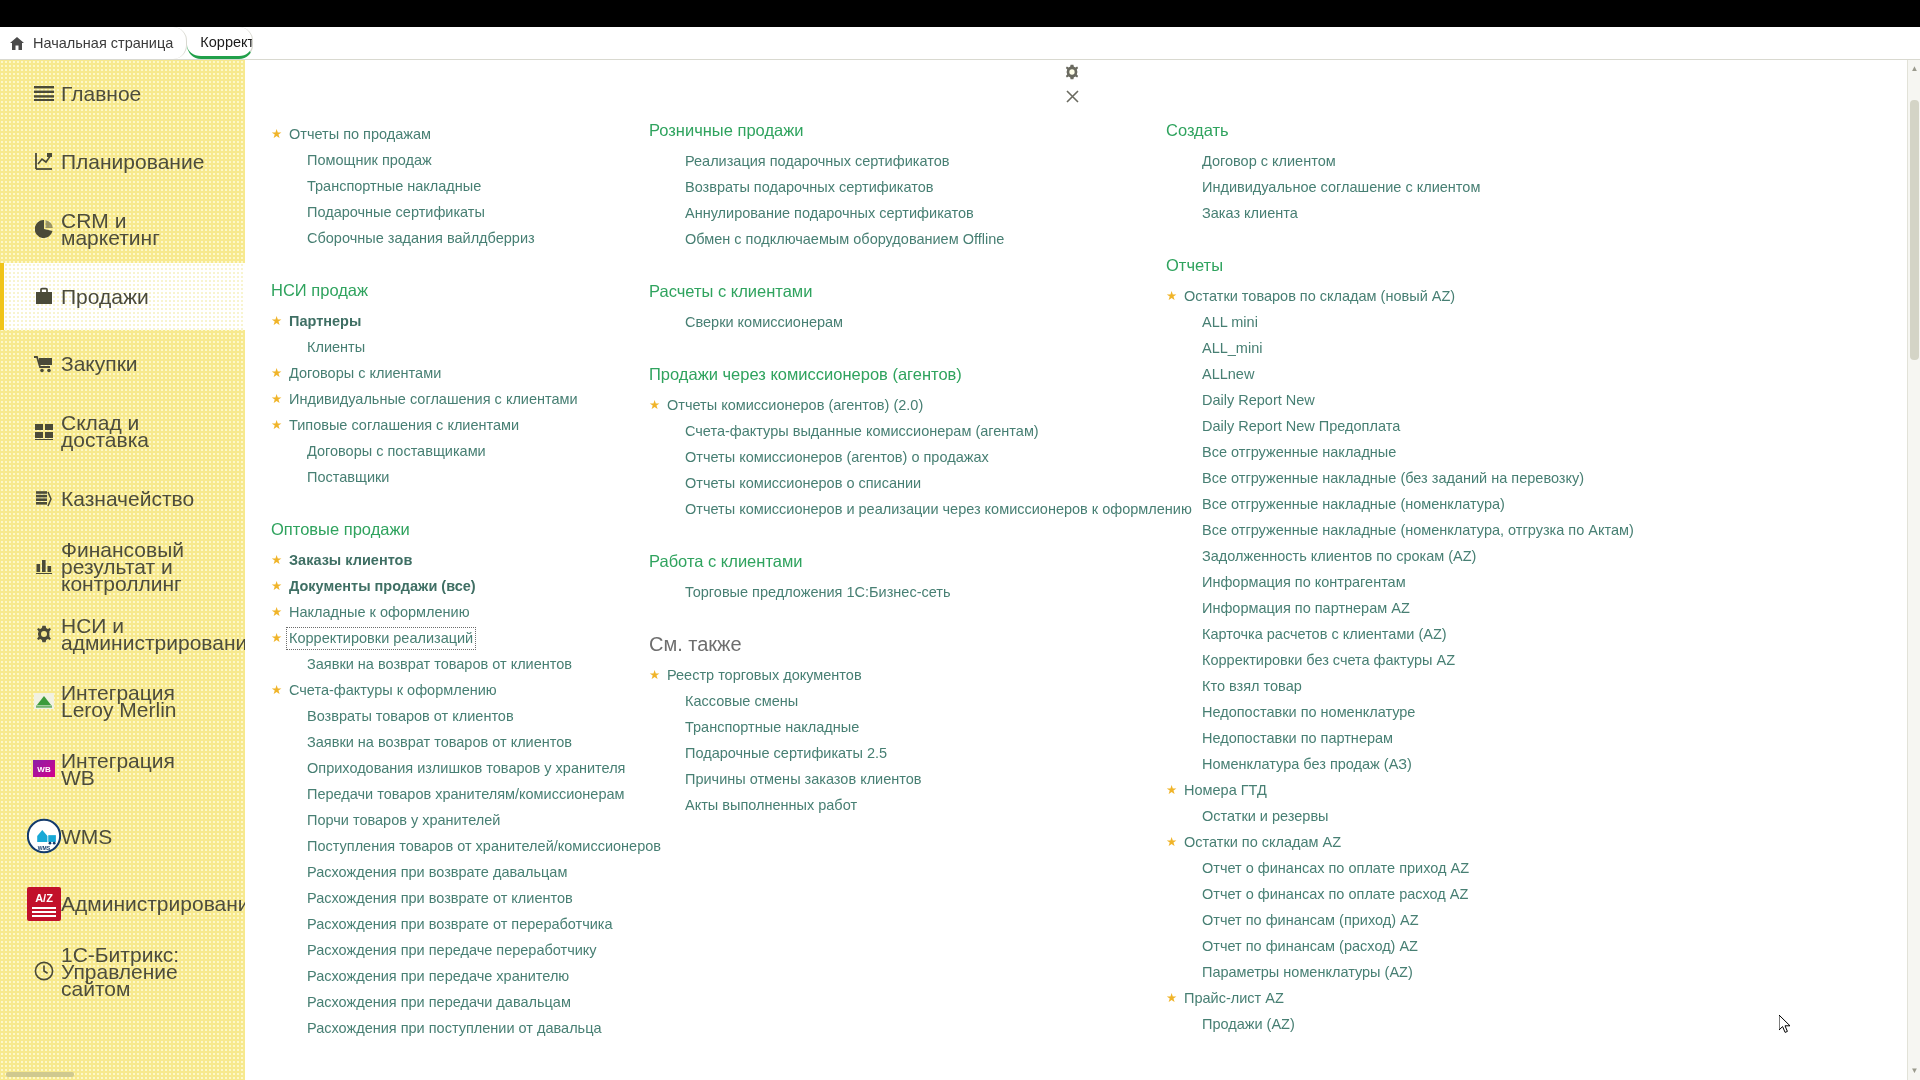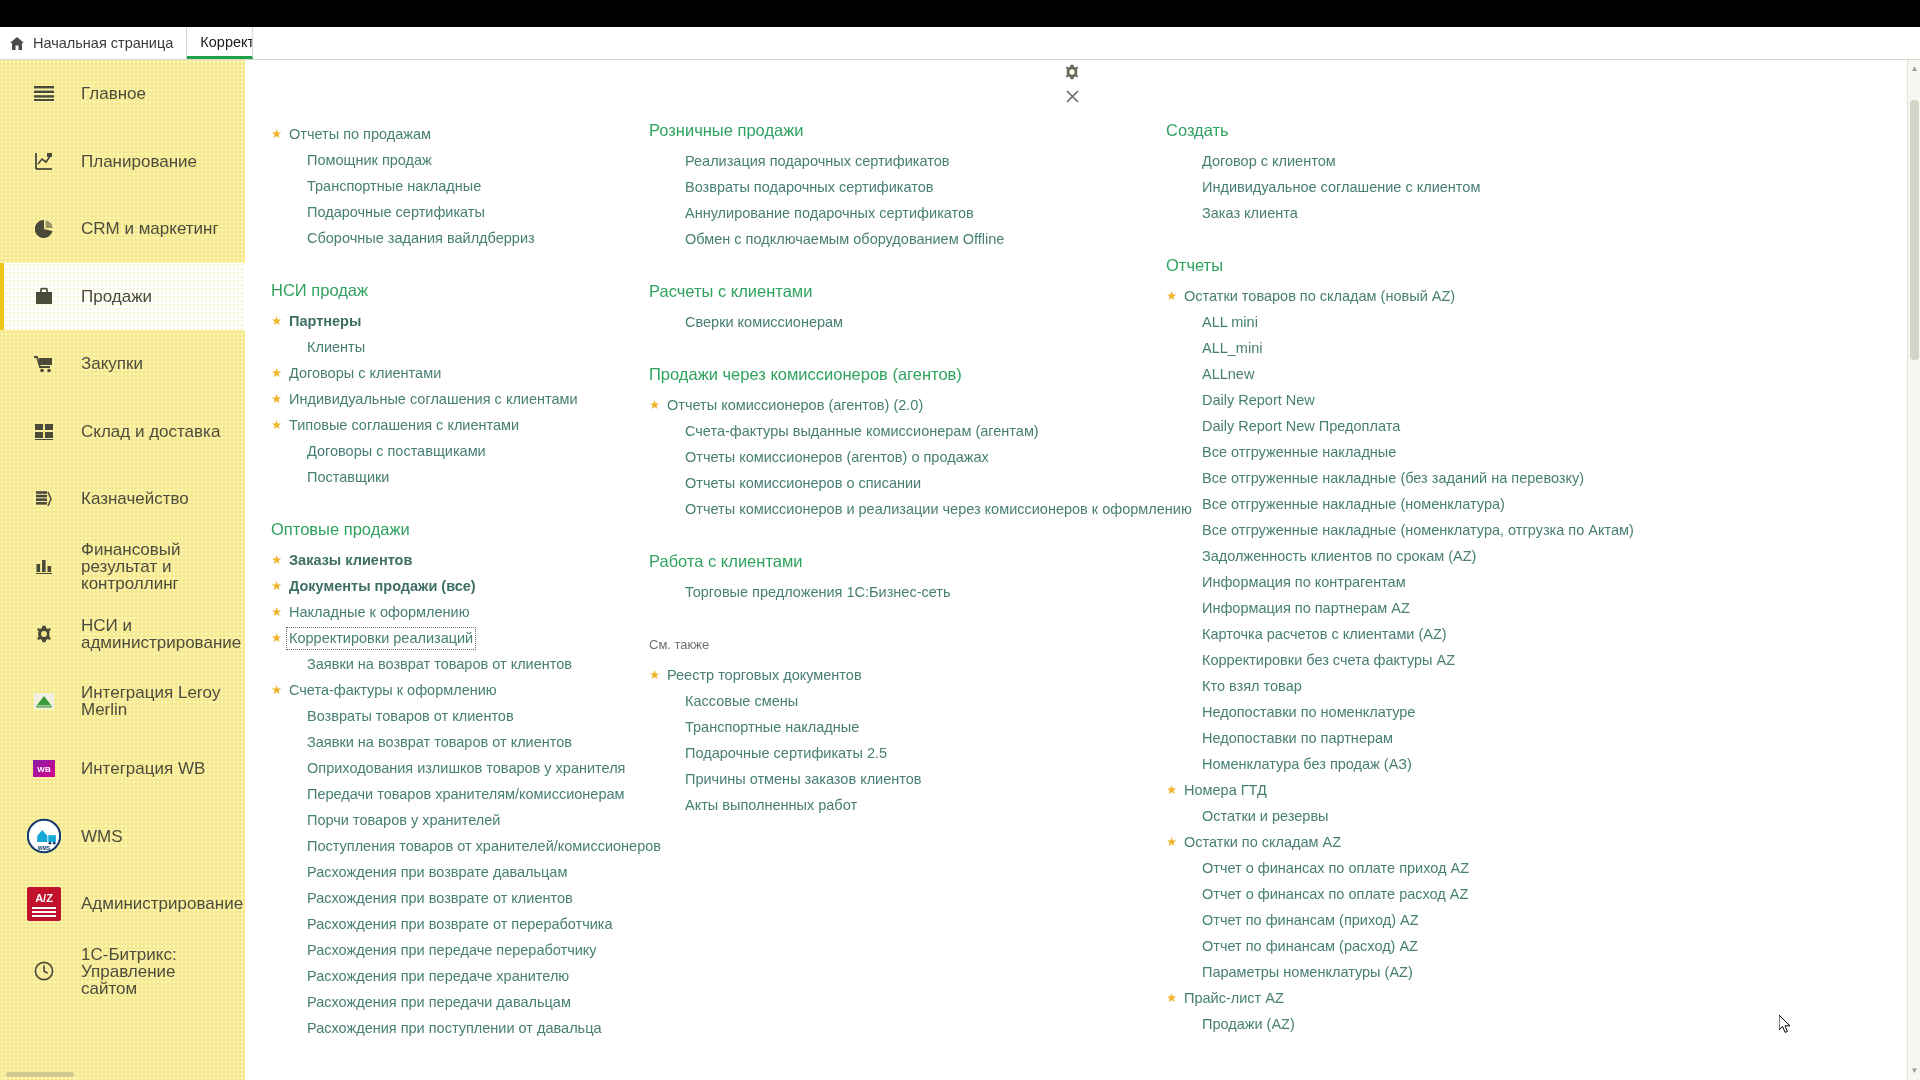--- a/index.html
+++ b/index.html
@@ -49,20 +49,21 @@
     display: flex; align-items: center;
     padding: 0 13px;
     gap: 8px;
     font-size: 14.5px;
     color: #3b3b3b;
     border-right: 1px solid #d8d8d0;
     background: #ffffff;
     position: relative;
     white-space: nowrap;
     cursor: default;
+    border-radius: 14px;
   }
   .tab.home { padding-left: 9px; }
   .tab.active {
     color: #1a1a1a;
     border-bottom: 3px solid #21a04a;
   }
   .tab.clipped { overflow: hidden; max-width: 66px; }
   .home-icon { width: 16px; height: 15px; flex: 0 0 auto; display:block; }
 
   
@@ -79,22 +80,21 @@
     padding-left: 27px;
     gap: 0px;
     cursor: default;
   }
   .side-item .ico {
     width: 34px; flex: 0 0 34px;
     display: flex; align-items: flex-end; justify-content: center;
     color: #4a4a38;
   }
   .side-item .lbl {
-    margin-left: 20px;
-    font-size: 17px;
+    font-size: 21px;
     line-height: 17px;
     color: #4d4d3c;
     max-width: 150px;
   }
   .side-item.selected {
     background-color: #ffffff;
     background-image: radial-gradient(#f8f4cf 0.9px, transparent 1px);
     background-size: 4px 4px;
   }
   .side-item.selected::before {
@@ -179,21 +179,21 @@
     font-size: 16.5px;
     line-height: 19px;
     padding: 0 0 0 16px;
     margin-top: 30px;
     margin-bottom: 8px;
     white-space: nowrap;
     cursor: default;
   }
   .group-title.plain {
     color: #6e6e6e;
-    font-size: 13px;
+    font-size: 20px;
   }
 
   .link-row {
     display: flex; align-items: center;
     min-height: 26px;
     padding-left: 16px;
     white-space: nowrap;
     cursor: pointer;
   }
   .star {

